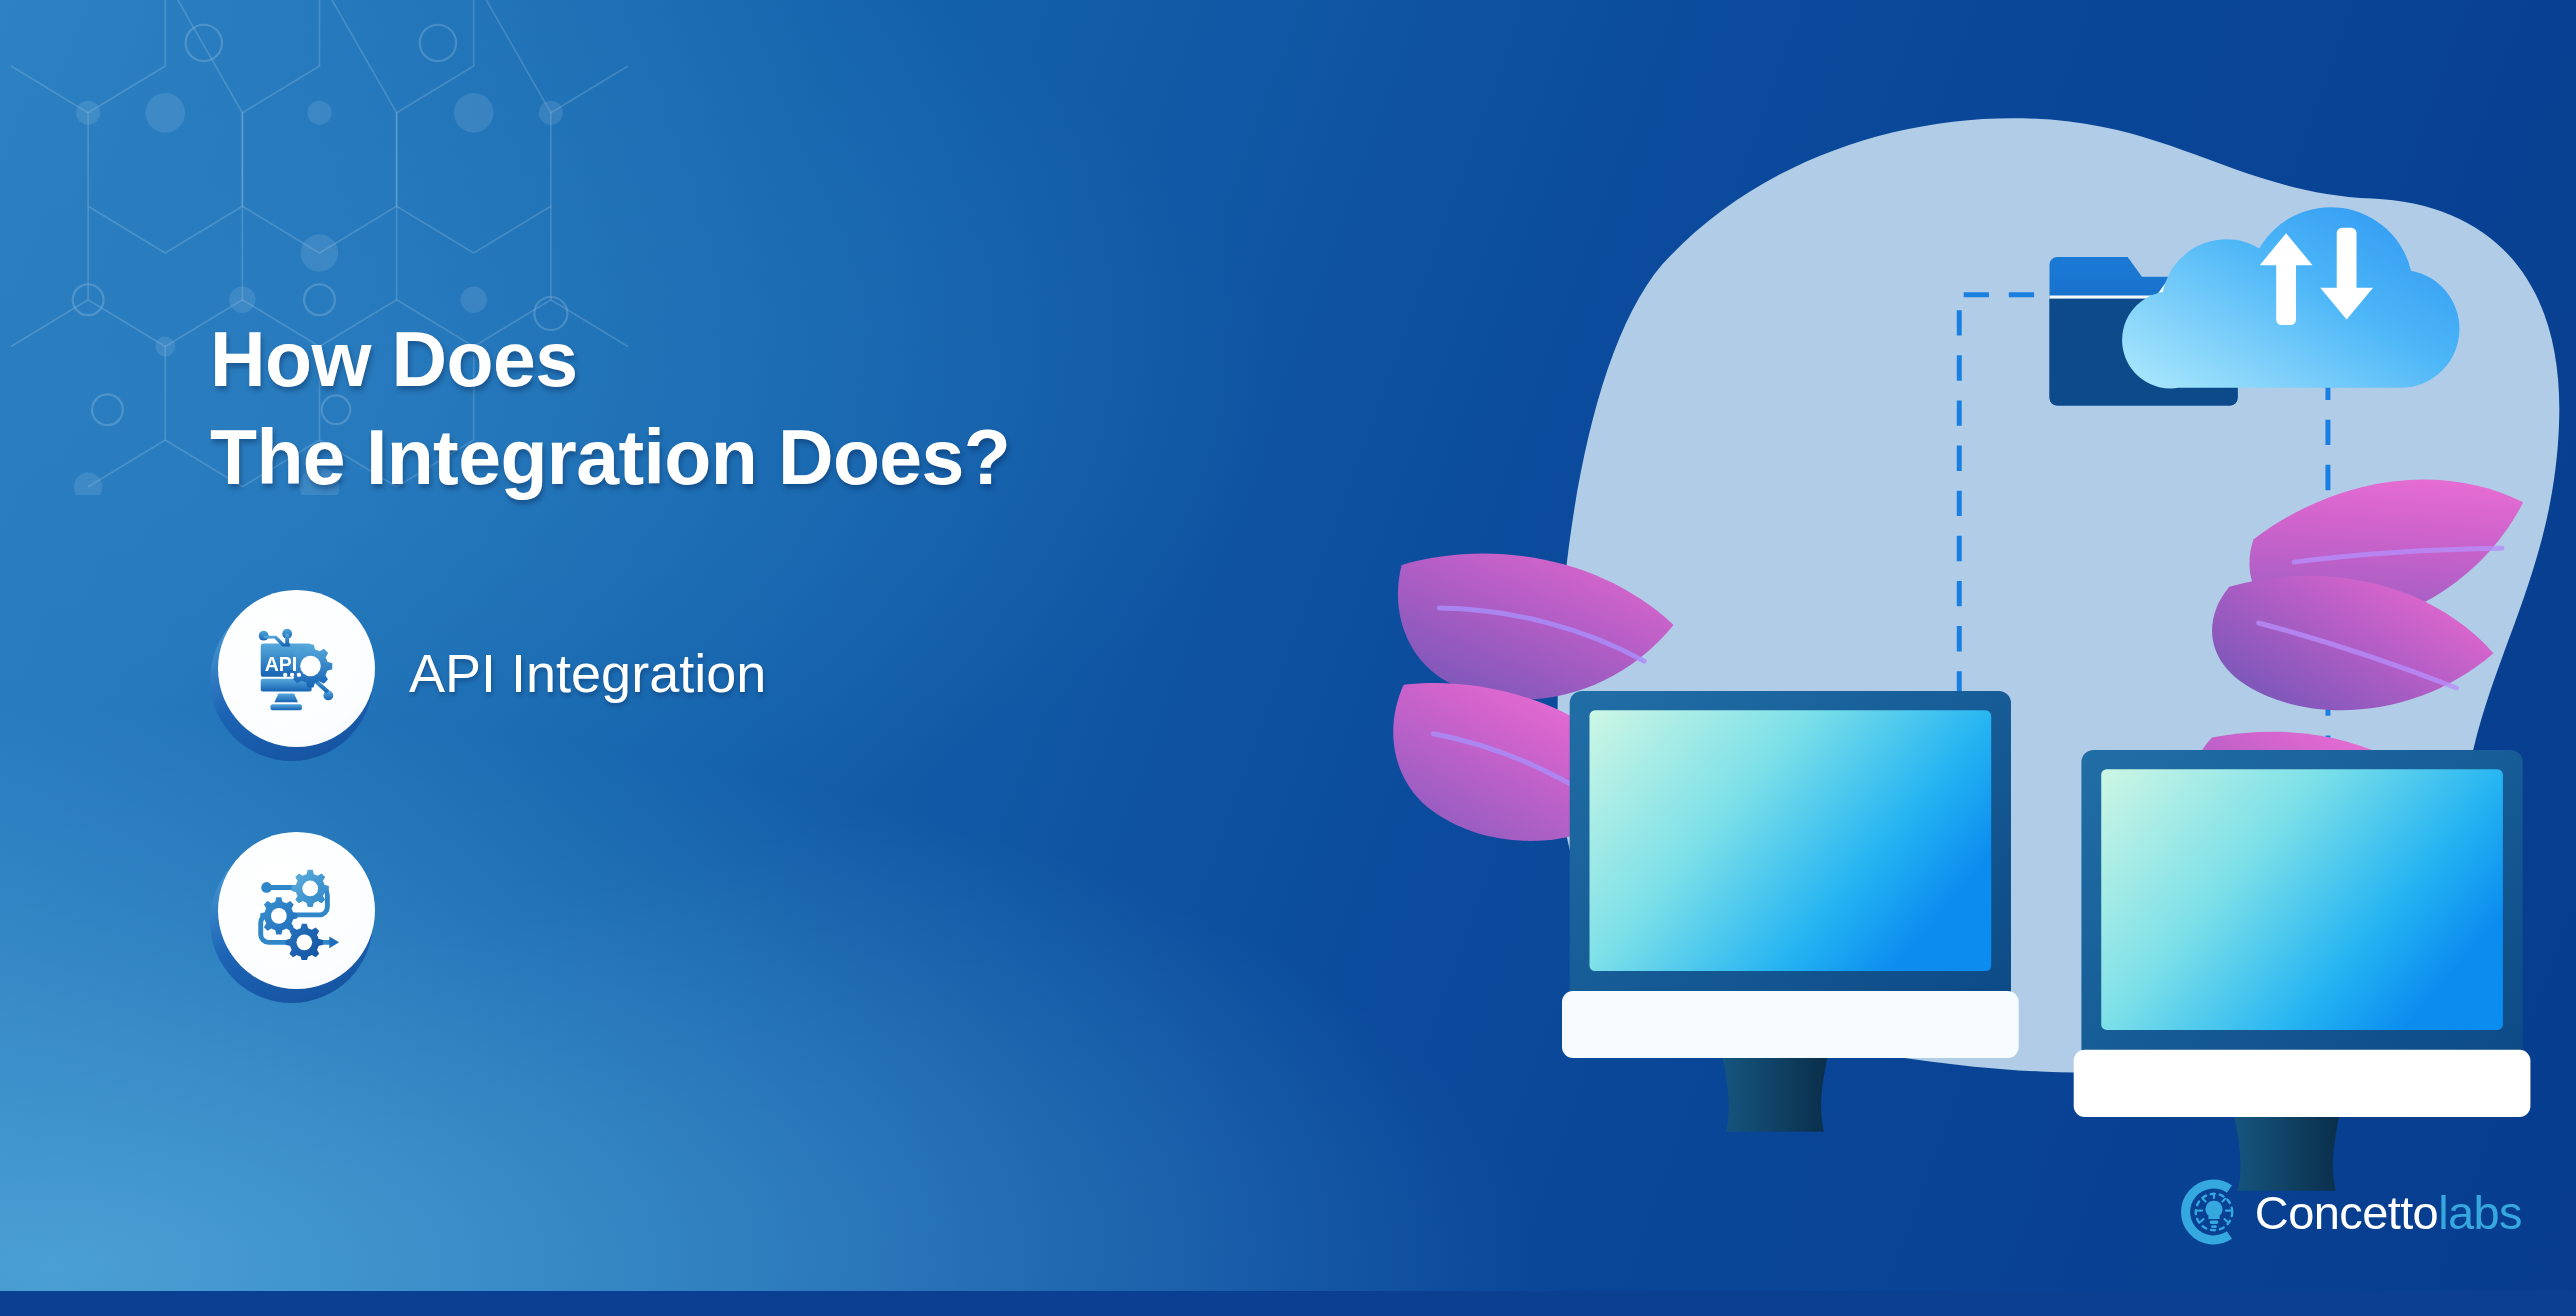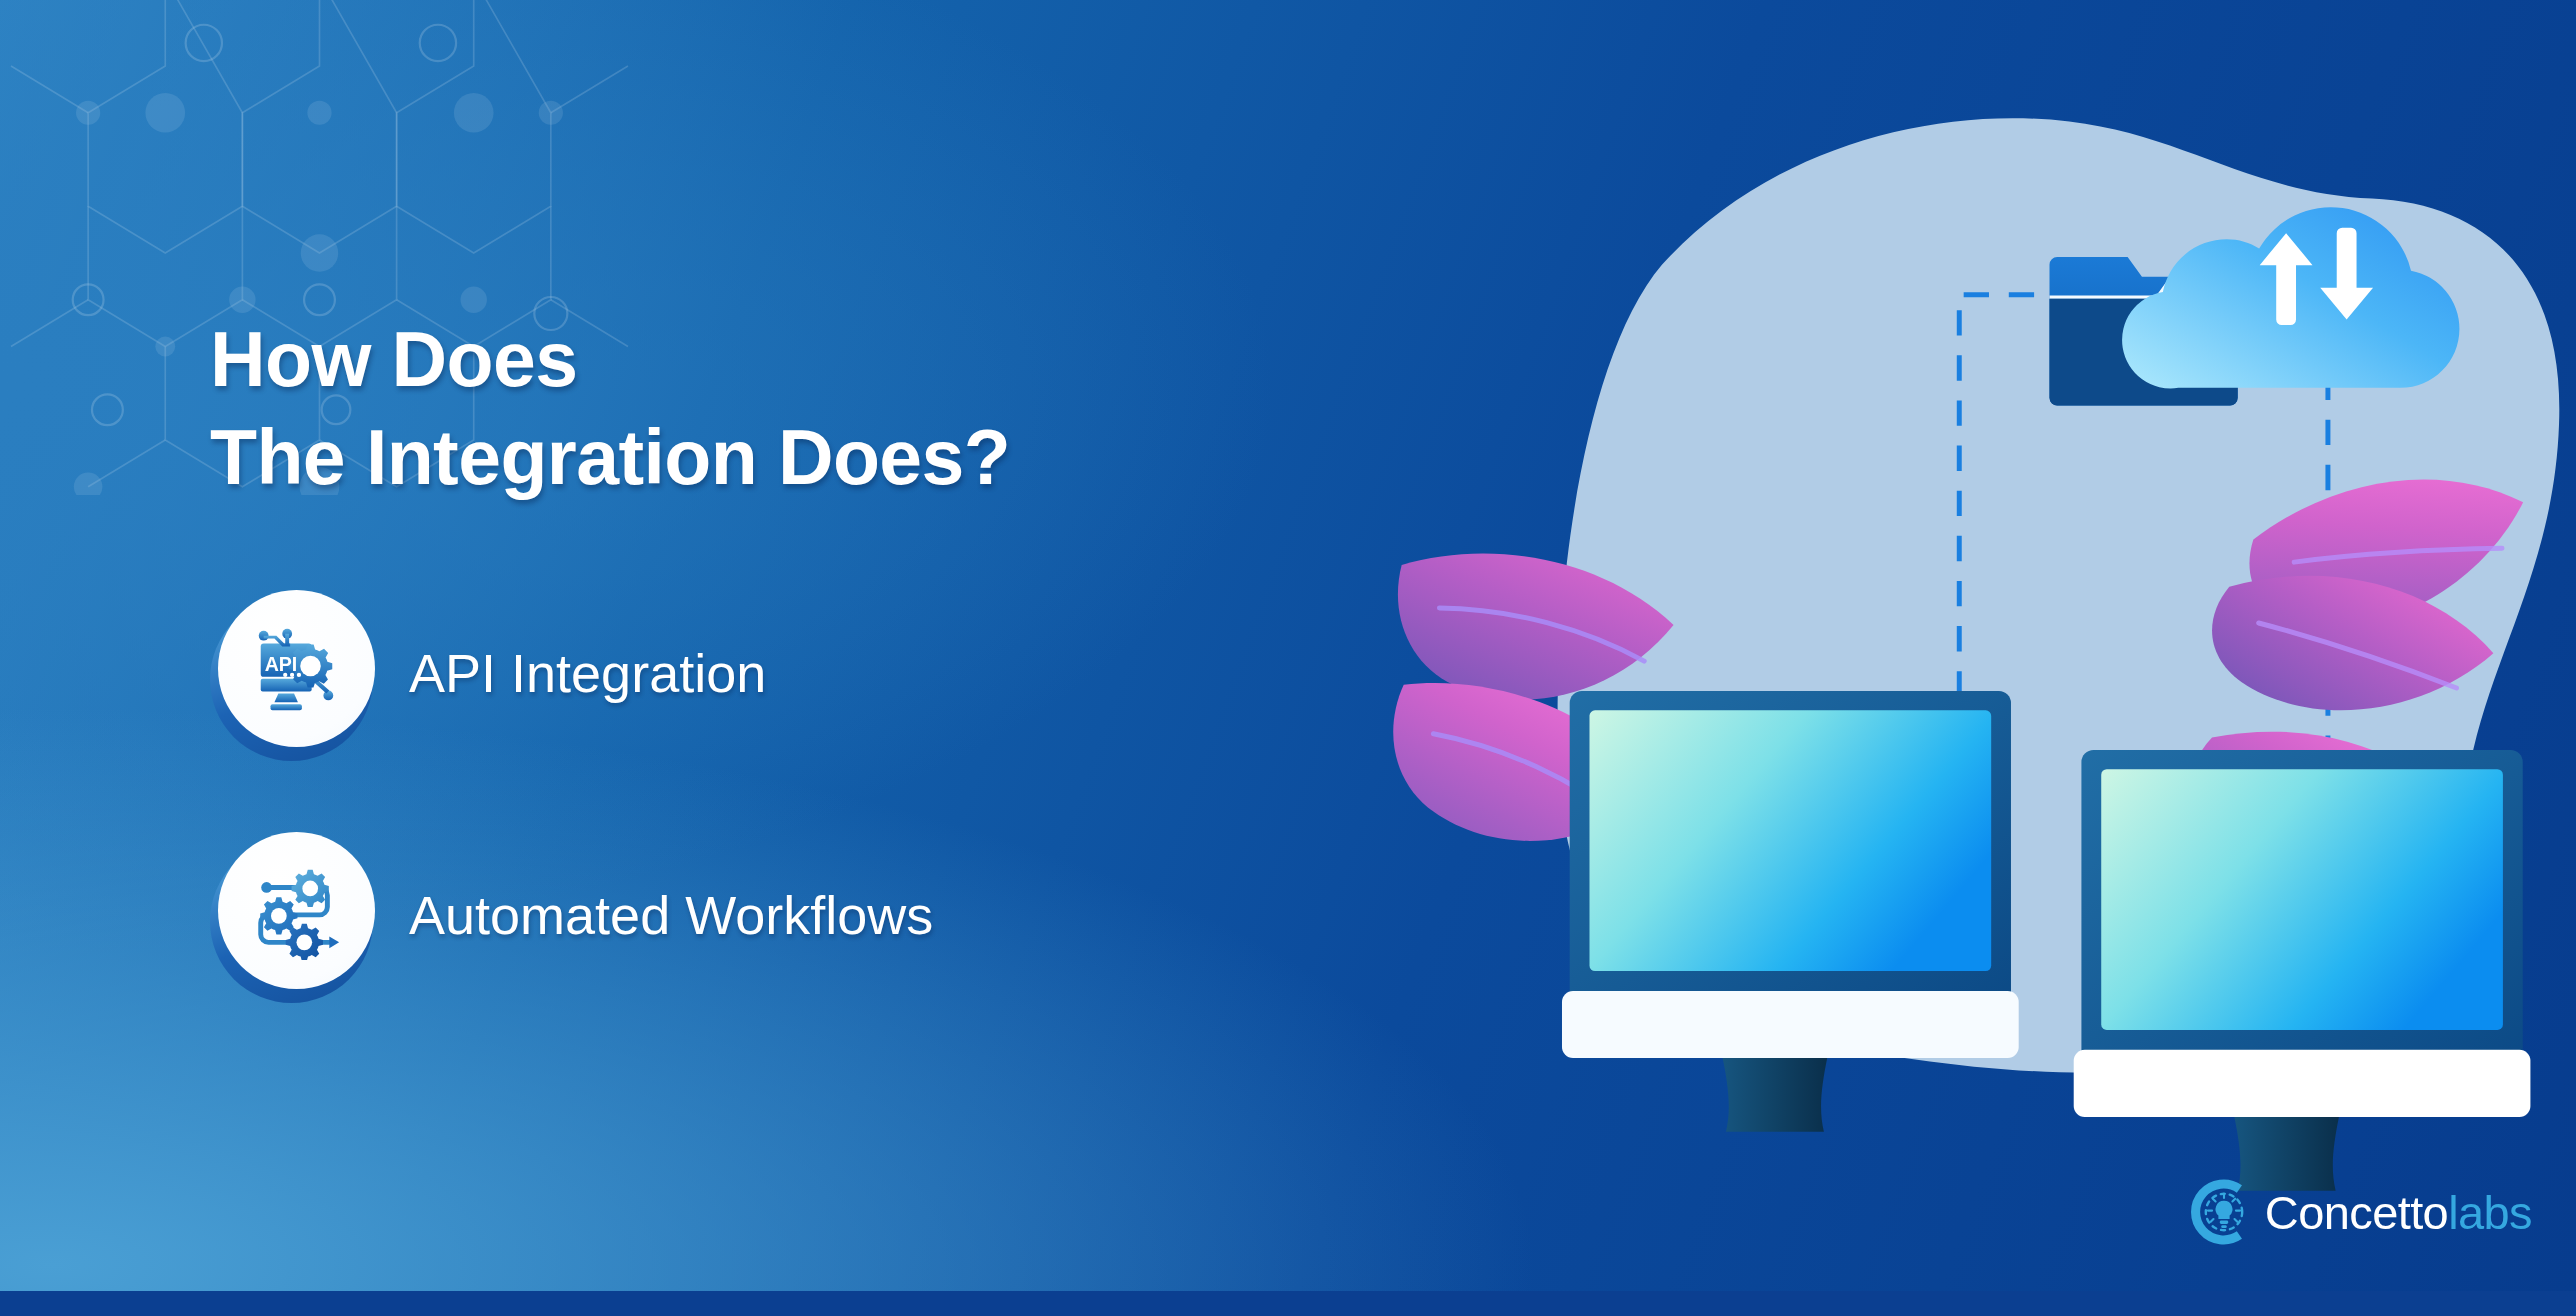--- a/index.html
+++ b/index.html
@@ -34,21 +34,21 @@
   .badge svg{width:98px;height:98px;display:block;}
 
   .feature .label{margin-left:34px;font-size:54px;font-weight:500;color:#ffffff;
     white-space:nowrap;text-shadow:1.1px 2.8px 4.4px rgba(0,20,60,.30);}
 
   
   #art{position:absolute;left:1282px;top:83px;width:1294px;height:1128px;}
   #art svg{width:100%;height:100%;display:block;overflow:visible;}
 
   
-  #logo{position:absolute;right:44px;bottom:44px;display:flex;align-items:center;}
+  #logo{position:absolute;right:54px;bottom:44px;display:flex;align-items:center;}
   #logo svg{display:block;}
   #logo .wordmark{font-size:47px;font-weight:500;letter-spacing:-0.6px;margin-left:5.5px;}
   #logo .w1{color:#ffffff;}
   #logo .w2{color:#35a8e0;}
 </style>
 </head>
 <body>
 
 <div id="banner">
 
@@ -165,21 +165,20 @@
             <path d="M30 36 l5 0 1.3 4.5a13 13 0 0 1 3.8 1.6l4-2.3 3.6 3.6-2.3 4a13 13 0 0 1 1.6 3.8L51.5 52.5v5L47 58.8a13 13 0 0 1-1.6 3.8l2.3 4-3.6 3.6-4-2.3a13 13 0 0 1-3.8 1.6L35 74h-5l-1.3-4.5a13 13 0 0 1-3.8-1.6l-4 2.3-3.6-3.6 2.3-4a13 13 0 0 1-1.6-3.8L13.5 57.5v-5L18 51.2a13 13 0 0 1 1.6-3.8l-2.3-4 3.6-3.6 4 2.3a13 13 0 0 1 3.8-1.6z" fill="url(#wfB)"></path>
             <circle cx="32.5" cy="55" r="8" fill="#ffffff"></circle>
           </g>
           <g>
             <path d="M56 63 l5 0 1.3 4.5a13 13 0 0 1 3.8 1.6l4-2.3 3.6 3.6-2.3 4a13 13 0 0 1 1.6 3.8L77.5 79.5v5L73 85.8a13 13 0 0 1-1.6 3.8l2.3 4-3.6 3.6-4-2.3a13 13 0 0 1-3.8 1.6L61 101h-5l-1.3-4.5a13 13 0 0 1-3.8-1.6l-4 2.3-3.6-3.6 2.3-4a13 13 0 0 1-1.6-3.8L39.5 84.5v-5L44 78.2a13 13 0 0 1 1.6-3.8l-2.3-4 3.6-3.6 4 2.3a13 13 0 0 1 3.8-1.6z" fill="url(#wfC)"></path>
             <circle cx="58.5" cy="82" r="8" fill="#ffffff"></circle>
           </g>
         </svg>
       </div>
     </div>
-    <span class="label">Automated Workflows</span>
   </div>
 
   <div id="art">
     <svg viewBox="0 0 2350 2050" preserveAspectRatio="xMidYMid meet">
       <defs>
         <linearGradient id="scrG" x1="0" y1="0" x2="1" y2="0.55">
           <stop offset="0" stop-color="#cdf6e4"></stop>
             <stop offset="42%" stop-color="#7de0e8"></stop>
           <stop offset="78%" stop-color="#25b4f2"></stop>
             <stop offset="100%" stop-color="#0b8df0"></stop>

